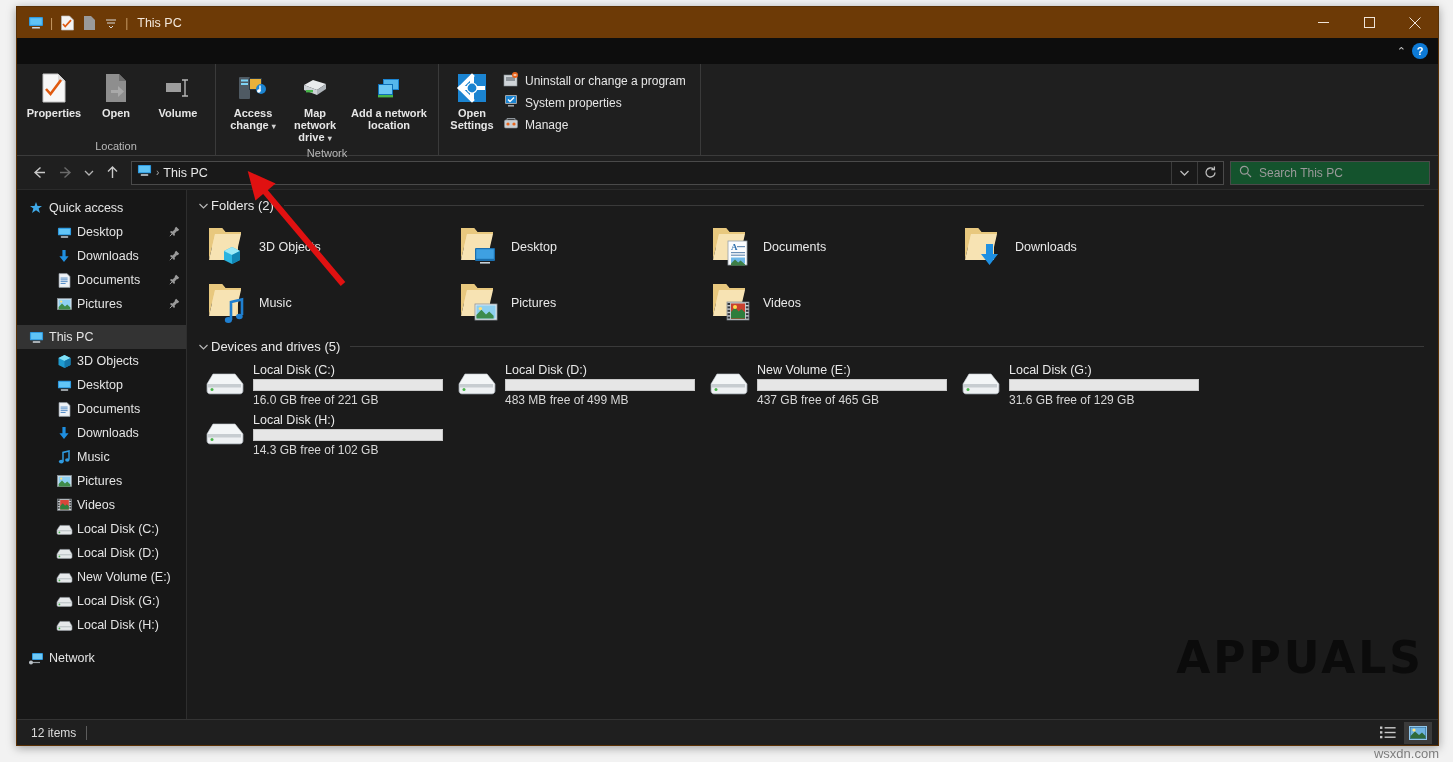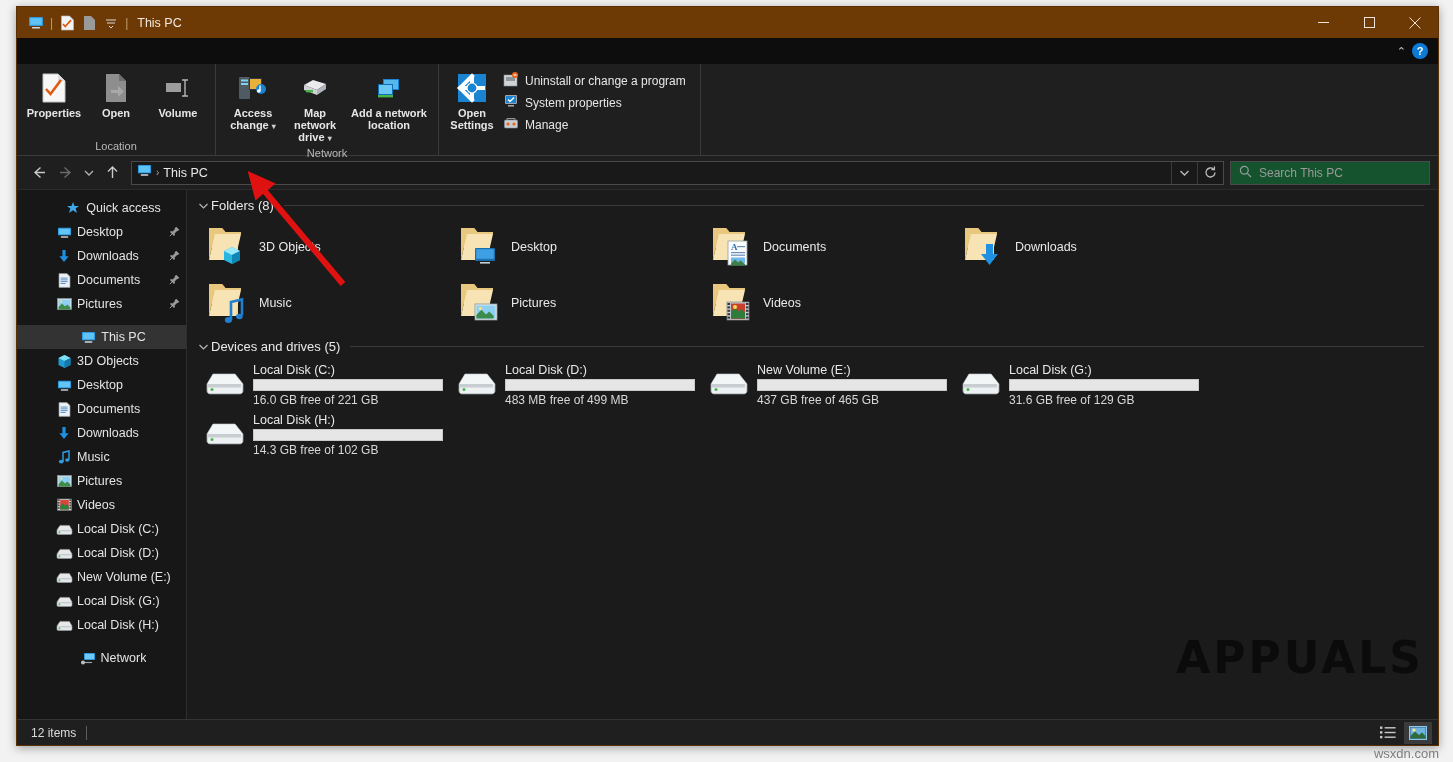--- a/index.html
+++ b/index.html
@@ -135,21 +135,21 @@
     font-size: 12.5px;
   }
   .snode {
     height: 24px; display: flex; align-items: center;
     color: #e4e4e4; padding-right: 6px; position: relative;
   }
   .snode.sel { background: #333333; }
   .snode .sico { width: 18px; display: flex; align-items: center; justify-content: center; flex: none; }
   .snode .stxt { margin-left: 4px; white-space: nowrap; overflow: hidden; }
   .pin { margin-left: auto; color: #9a9a9a; font-size: 11px; }
-  .ind-0 { padding-left: 28px; justify-content: center; }
+  .ind-0 { padding-left: 10px; }
   .ind-1 { padding-left: 38px; }
   .sgap { height: 9px; }
 
   .content { flex: 1; background: #1b1b1b; position: relative; overflow: hidden; padding-top: 6px; }
 
   .grouphdr { display: flex; align-items: center; padding: 2px 14px 2px 8px; }
   .grouphdr .gchev { color: #b7b7b7; font-size: 11px; width: 16px; text-align: center; }
   .grouphdr .gtitle { color: #e9e9e9; font-size: 13px; white-space: nowrap; }
   .grouphdr .gline { flex: 1; height: 1px; background: #3a3a3a; margin-left: 10px; }
 
@@ -687,21 +687,21 @@
       </div>
 
     <div class="content">
 
       <div class="grouphdr">
         <span class="gchev">
           <svg width="11" height="8" viewBox="0 0 11 8">
               <path d="M1.5 2l4 4 4-4" stroke="#b7b7b7" stroke-width="1.2" fill="none"></path>
             </svg>
         </span>
-        <span class="gtitle">Folders (8)</span>
+        <span class="gtitle">Folders (2)</span>
         <span class="gline"></span>
       </div>
       <div class="tiles" id="folder-tiles">
           <div class="tile">
             <span><svg width="46" height="46" viewBox="0 0 46 46">
                 <path d="M4 6h13l3.4 4H33v28H9z" fill="#f2d79a"></path>
                 <path d="M4 6v32l6-26h26v-2H20.4L17 6z" fill="#e8c87e"></path>
                 <path d="M10 12h26l-6 26H4z" fill="#f7e3b3"></path>
                 <path d="M27 25l8 4v9l-8 4-8-4v-9z" fill="#2ab4e0"></path>
                 <path d="M27 25l8 4-8 4-8-4z" fill="#9beaf8"></path>

